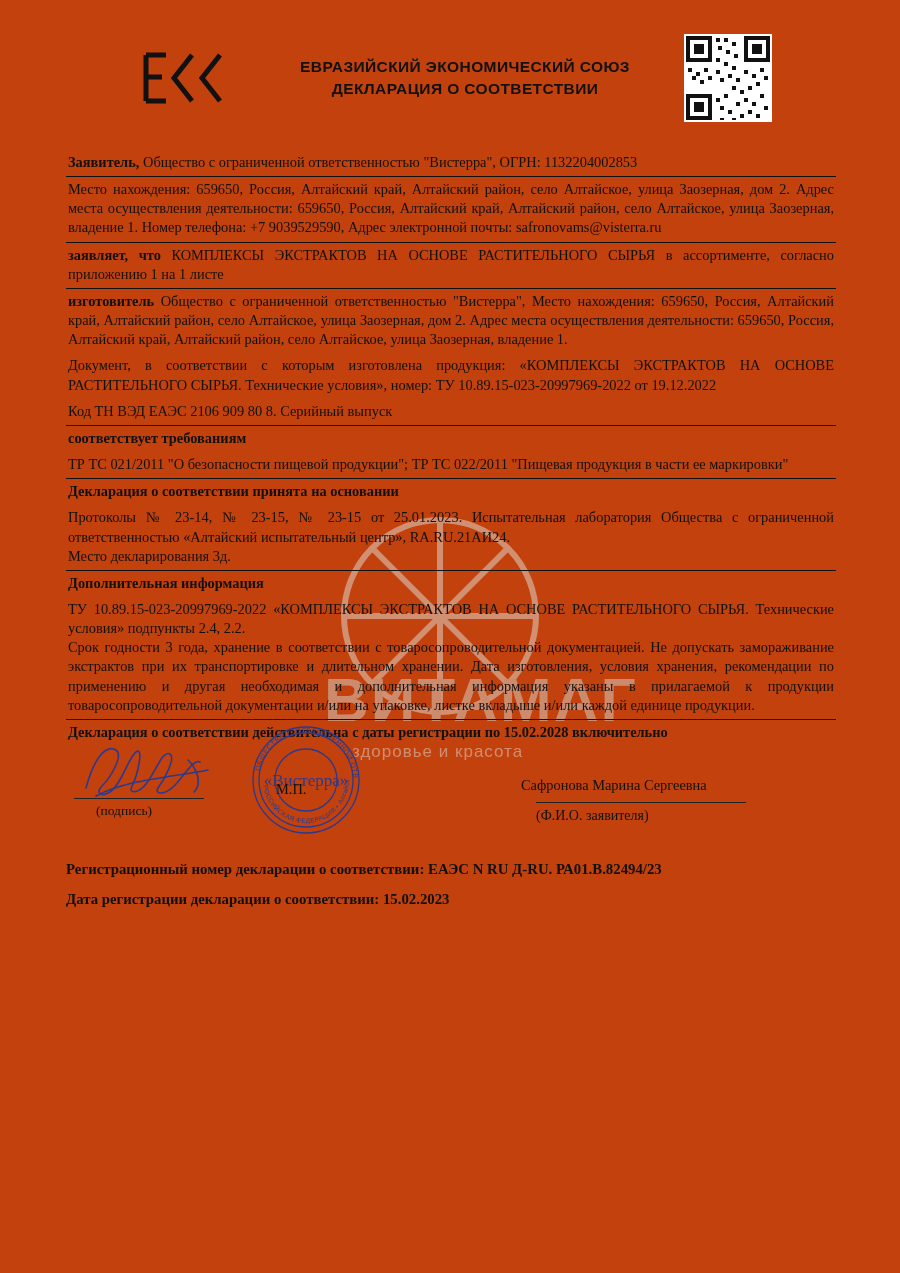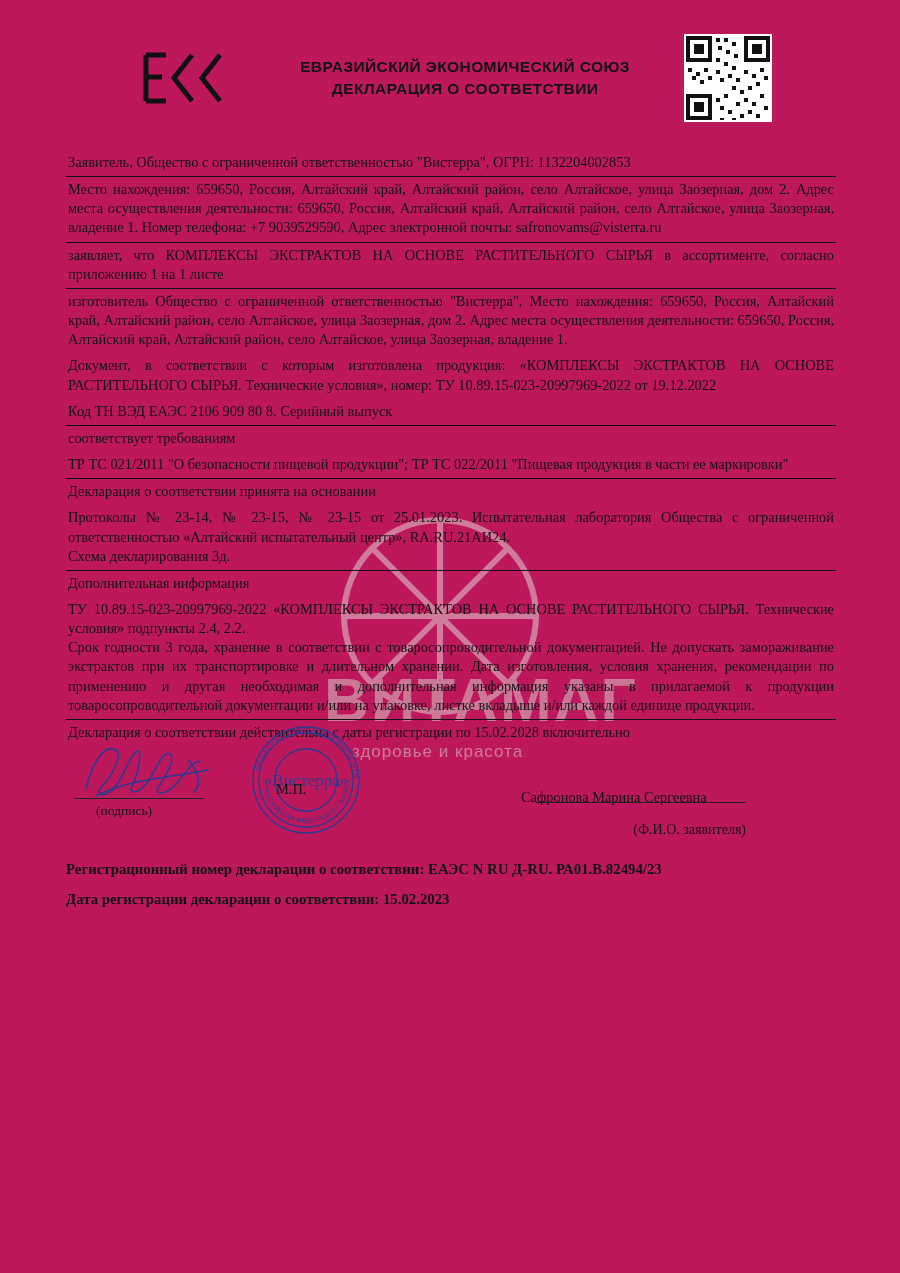--- a/index.html
+++ b/index.html
@@ -12,21 +12,21 @@
     height: 1273px;
     position: relative;
     font-family: "Liberation Serif", serif;
     color: #1a1a1a;
     overflow: hidden;
   }
   .page {
     position: relative;
     width: 900px;
     height: 1273px;
-    background: #be185d;
+    background: #c2410c;
   }
 
   
   .header {
     position: absolute;
     top: 28px;
     left: 0;
     width: 900px;
     height: 90px;
   }
@@ -71,21 +71,21 @@
     color: #111;
     z-index: 5;
   }
   .row {
     padding: 3px 2px 4px 2px;
     border-top: 1px solid #111;
   }
   .row.first { border-top: 1px solid #111; }
   .row.noline { border-top: none; }
   .row p { margin: 0; text-align: justify; }
-  b, .b { font-weight: normal; }
+  b, .b { font-weight: bold; }
 
   
   .watermark {
     position: absolute;
     left: 300px;
     top: 496px;
     width: 420px;
     height: 330px;
     z-index: 1;
     pointer-events: none;
@@ -137,31 +137,30 @@
     position: absolute;
     left: 210px;
     top: 34px;
     font-size: 14.4px;
   }
   .fio {
     position: absolute;
     left: 455px;
     top: 30px;
     font-size: 14.4px;
-    margin-top: 12px;
   }
   .fio-caption {
     position: absolute;
     left: 470px;
     top: 56px;
     font-size: 14px;
     border-top: 1px solid #222;
-    padding-top: 18px;
+    padding-top: 4px;
     width: 210px;
-    text-align: right;
+    text-align: left;
   }
   .signature-scribble {
     position: absolute;
     left: 10px;
     top: -6px;
     width: 150px;
     height: 66px;
   }
   .stamp {
     position: absolute;
@@ -302,21 +301,21 @@
     <div class="row noline">
       <p>ТР ТС 021/2011 "О безопасности пищевой продукции"; ТР ТС 022/2011 "Пищевая продукция в части ее маркировки"</p>
     </div>
 
     <div class="row">
       <p><b>Декларация о соответствии принята на основании</b></p>
     </div>
 
     <div class="row noline">
       <p>Протоколы № 23-14, № 23-15,  № 23-15 от 25.01.2023.  Испытательная лаборатория Общества с ограниченной ответственностью «Алтайский испытательный центр», RA.RU.21АИ24.</p>
-      <p>Схема декларирования 3д.</p>
+      <p>Место декларирования 3д.</p>
     </div>
 
     <div class="row">
       <p><b>Дополнительная информация</b></p>
     </div>
 
     <div class="row noline">
       <p>ТУ 10.89.15-023-20997969-2022 «КОМПЛЕКСЫ ЭКСТРАКТОВ НА ОСНОВЕ РАСТИТЕЛЬНОГО СЫРЬЯ.  Технические условия» подпункты 2.4, 2.2.</p>
       <p>Срок годности 3 года, хранение в соответствии с товаросопроводительной документацией. Не допускать замораживание экстрактов при их транспортировке и длительном хранении.    Дата изготовления,     условия хранения, рекомендации по применению и другая    необходимая и дополнительная информация указаны в прилагаемой к продукции товаросопроводительной документации и/или на упаковке, листке вкладыше и/или каждой единице продукции.</p>
     </div>

